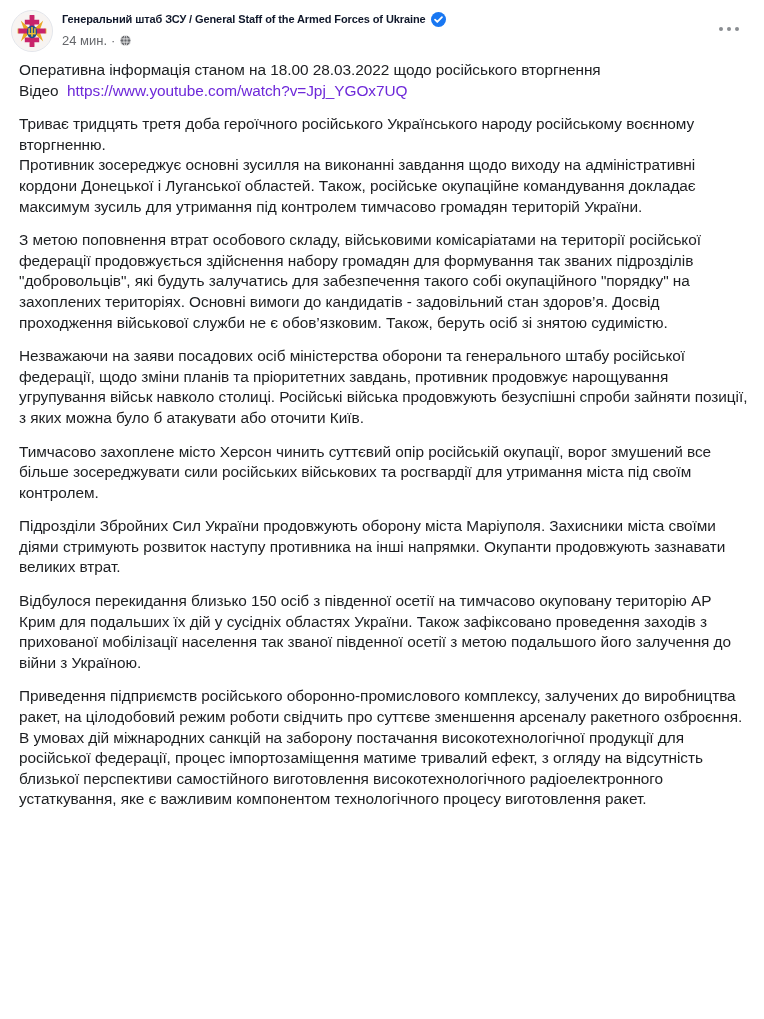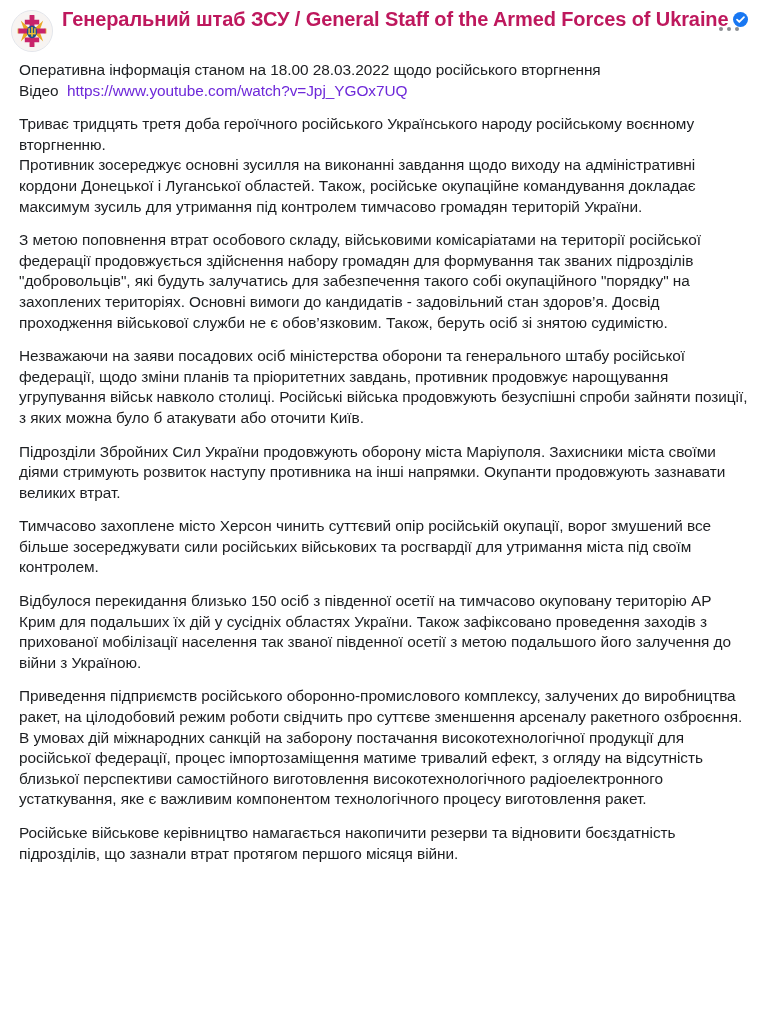--- a/index.html
+++ b/index.html
@@ -52,23 +52,23 @@
     min-width: 0;
     padding-top: 1px;
   }
 
   .name-row {
     display: flex;
     align-items: center;
     line-height: 18px;
   }
   .page-name {
-    font-size: 20px;
+    font-size: 11px;
     font-weight: bold;
-    color: #be185d;
+    color: #0f172a;
     letter-spacing: -0.1px;
     white-space: nowrap;
   }
   .verified {
     margin-left: 5px;
     flex: 0 0 auto;
     display: inline-flex;
     align-items: center;
   }
   .verified svg { display:block; }
@@ -168,20 +168,33 @@
       <div class="name-row">
         <span class="page-name">Генеральний штаб ЗСУ / General Staff of the Armed Forces of Ukraine</span>
         <span class="verified">
           <svg width="15" height="15" viewBox="0 0 16 16" xmlns="http://www.w3.org/2000/svg">
             <circle cx="8" cy="8" r="8" fill="#1877f2"></circle>
             <path d="M4.3 8.2 L6.7 10.6 L11.7 5.5" stroke="#ffffff" stroke-width="1.9" fill="none" stroke-linecap="round" stroke-linejoin="round"></path>
           </svg>
         </span>
       </div>
 
+      <div class="meta-row">
+        <span class="meta-time">24 мин.</span>
+        <span class="meta-dot">·</span>
+        <span class="globe-icon">
+          <svg width="13" height="13" viewBox="0 0 16 16" xmlns="http://www.w3.org/2000/svg">
+            <circle cx="8" cy="8" r="6.6" fill="#65676b"></circle>
+            <path d="M8 1.4 C5.4 3.4 5.4 12.6 8 14.6" stroke="#ffffff" stroke-width="0.9" fill="none"></path>
+            <path d="M8 1.4 C10.6 3.4 10.6 12.6 8 14.6" stroke="#ffffff" stroke-width="0.9" fill="none"></path>
+            <path d="M1.6 6 H14.4 M1.6 10 H14.4" stroke="#ffffff" stroke-width="0.9" fill="none"></path>
+            <circle cx="8" cy="8" r="6.6" fill="none" stroke="#ffffff" stroke-width="0.9"></circle>
+          </svg>
+        </span>
+      </div>
     </div>
 
     <div class="menu-dots">
       <i></i>
       <i></i>
       <i></i>
     </div>
   </div>
 
   <div class="post-body">
@@ -192,20 +205,19 @@
 
     <p class="para">
       <span>Відео</span>
       <span>&nbsp;</span><a class="link" href="#">https://www.youtube.com/watch?v=Jpj_YGOx7UQ</a>
     </p>
 
     <p class="para nogap">Триває тридцять третя доба героїчного російського Українського народу російському воєнному вторгненню.</p>
     <p class="para">Противник зосереджує основні зусилля на виконанні завдання щодо виходу на адміністративні кордони Донецької і Луганської областей. Також, російське окупаційне командування докладає максимум зусиль для утримання під  контролем тимчасово громадян територій України.</p>
     <p class="para">З метою поповнення втрат особового складу, військовими комісаріатами на території російської федерації продовжується здійснення набору громадян для формування так званих підрозділів "добровольців", які будуть залучатись для забезпечення такого собі окупаційного "порядку" на захоплених територіях. Основні вимоги до кандидатів - задовільний стан здоров’я. Досвід проходження військової служби не є обов’язковим. Також, беруть осіб зі знятою судимістю.</p>
     <p class="para">Незважаючи на заяви посадових осіб міністерства оборони та генерального штабу російської федерації, щодо зміни планів та пріоритетних завдань, противник продовжує нарощування угрупування військ навколо столиці. Російські війська продовжують безуспішні спроби зайняти позиції, з яких можна було б атакувати або оточити Київ.</p>
+    <p class="para">Тимчасово захоплене місто Херсон чинить суттєвий опір російській окупації, ворог змушений все більше зосереджувати сили російських військових та росгвардії для утримання міста під своїм контролем.</p>
     <p class="para">Підрозділи Збройних Сил України продовжують оборону міста Маріуполя. Захисники міста своїми діями стримують розвиток наступу противника на інші напрямки. Окупанти продовжують зазнавати великих втрат.</p>
-    <p class="para">Тимчасово захоплене місто Херсон чинить суттєвий опір російській окупації, ворог змушений все більше зосереджувати сили російських військових та росгвардії для утримання міста під своїм контролем.</p>
     <p class="para">Відбулося перекидання близько 150 осіб з південної осетії на тимчасово окуповану територію АР Крим для подальших їх дій у сусідніх областях України. Також зафіксовано проведення заходів з прихованої мобілізації населення так званої південної осетії з метою подальшого його залучення до війни з Україною.</p>
     <p class="para">Приведення підприємств російського оборонно-промислового комплексу,  залучених до виробництва ракет, на цілодобовий режим роботи свідчить про суттєве зменшення арсеналу ракетного озброєння. В умовах дій міжнародних санкцій на заборону постачання високотехнологічної продукції для російської федерації, процес імпортозаміщення матиме тривалий ефект, з огляду на відсутність близької перспективи самостійного виготовлення високотехнологічного радіоелектронного устаткування, яке є важливим компонентом технологічного процесу виготовлення ракет.</p>
-    <p class="para">Російське військове керівництво намагається накопичити резерви та відновити боєздатність підрозділів, що зазнали втрат протягом першого місяця війни.</p>
   </div>
 
 </div>
 
 </body></html>

